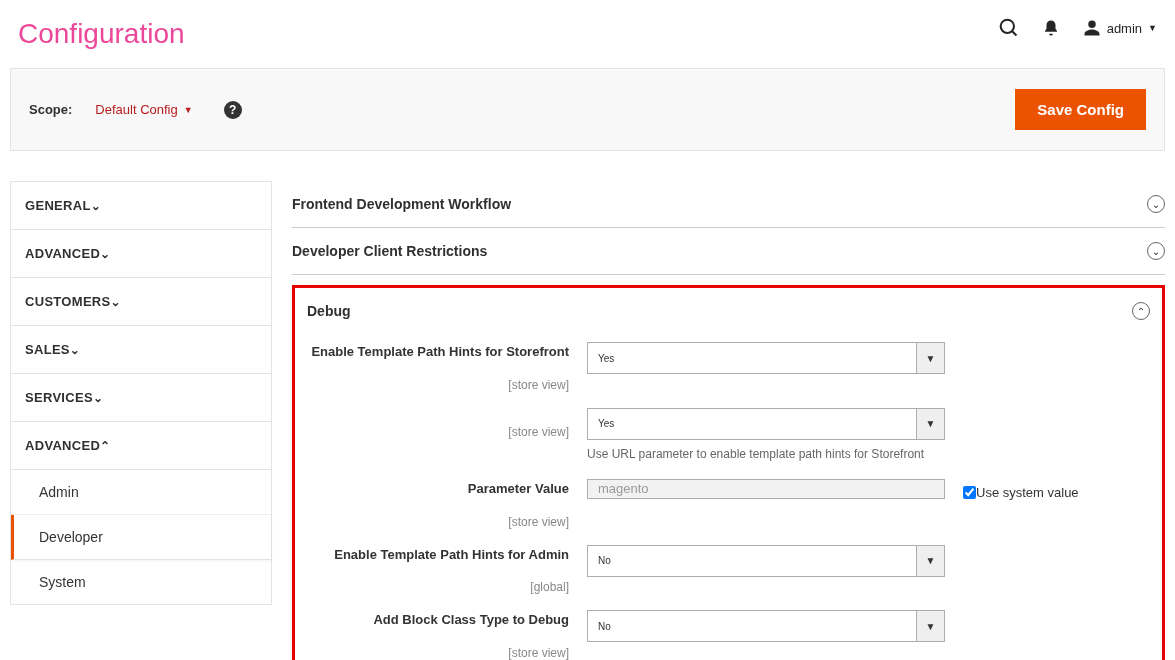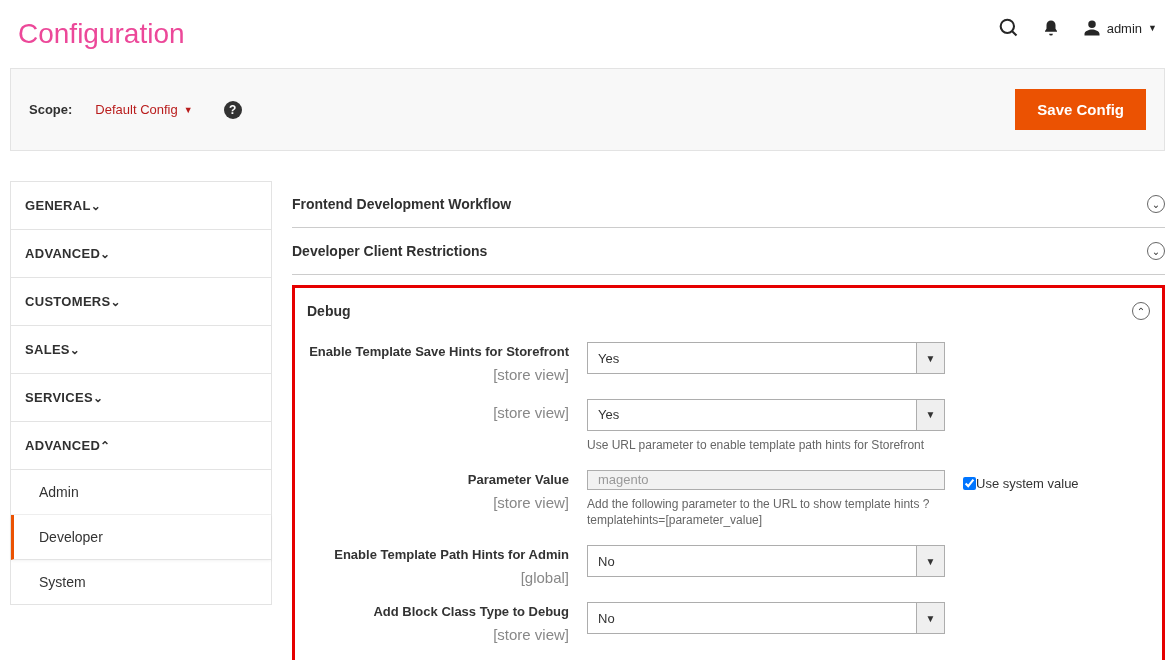--- a/index.html
+++ b/index.html
@@ -27,24 +27,24 @@
 .sb-item.active { border-left: 3px solid #eb5202; background: #fff; padding-left: 25px; border-bottom: 1px solid #e3e3e3; box-shadow: 0 1px 3px rgba(0,0,0,0.05); }
 .main { flex: 1; }
 .section-head { display: flex; justify-content: space-between; align-items: center; padding: 14px 0; border-bottom: 1px solid #ccc; cursor: pointer; }
 .section-title { font-size: 14px; font-weight: 600; color: #303030; }
 .collapse-icon { width: 18px; height: 18px; border: 1px solid #666; border-radius: 50%; display: flex; align-items: center; justify-content: center; font-size: 10px; }
 .debug-box { border: 3px solid #e60000; margin-top: 10px; padding-bottom: 12px; }
 .debug-box .section-head { padding: 14px 12px; border-bottom: none; }
 .form-row { display: flex; align-items: flex-start; padding: 8px 12px; gap: 18px; }
 .form-label-col { width: 262px; text-align: right; flex-shrink: 0; }
 .form-label { font-size: 13px; font-weight: 600; color: #333; line-height: 1.3; }
-.form-scope { font-size: 15px; color: #888; display: block; margin-top: 5px; }
+.form-scope { font-size: 12px; color: #888; display: block; margin-top: 17px; }
 .form-control-col { width: 358px; flex-shrink: 0; }
 .select-wrap { display: flex; align-items: stretch; border: 1px solid #adadad; background: #fff; height: 32px; }
-.select-val { flex: 1; padding: 6px 10px; font-size: 13px; display: flex; align-items: center; }
+.select-val { flex: 1; padding: 6px 10px; font-size: 10px; display: flex; align-items: center; }
 .select-btn { width: 28px; background: #efefef; border-left: 1px solid #adadad; display: flex; align-items: center; justify-content: center; font-size: 10px; cursor: pointer; }
 .text-input { width: 100%; height: 20px; border: 1px solid #adadad; padding: 6px 10px; font-size: 13px; background: #f2f2f2; color: #999; }
 .form-note { font-size: 12px; color: #666; margin-top: 6px; line-height: 1.4; }
 .form-extra-col { display: flex; align-items: center; font-size: 13px; padding-top: 6px; }
 .chev { font-size: 9px; }
 svg { display: block; }
 </style>
 </head>
 <body>
 
@@ -139,21 +139,21 @@
     </div>
 
     <div class="debug-box">
       <div class="section-head">
         <div class="section-title">Debug</div>
         <div class="collapse-icon">⌃</div>
       </div>
 
       <div class="form-row">
         <div class="form-label-col">
-          <span class="form-label">Enable Template Save Hints for Storefront</span>
+          <span class="form-label">Enable Template Path Hints for Storefront</span>
           <span class="form-scope">[store view]</span>
         </div>
         <div class="form-control-col">
           <div class="select-wrap">
             <div class="select-val">Yes</div>
             <div class="select-btn">▼</div>
           </div>
         </div>
       </div>
 
@@ -170,21 +170,20 @@
         </div>
       </div>
 
       <div class="form-row">
         <div class="form-label-col">
           <span class="form-label">Parameter Value</span>
           <span class="form-scope">[store view]</span>
         </div>
         <div class="form-control-col">
           <input class="text-input" type="text" disabled="" value="magento" style="">
-          <div class="form-note">Add the following parameter to the URL to show template hints ?templatehints=[parameter_value]</div>
         </div>
         <div class="form-extra-col">
           <input type="checkbox" checked="" style="">
           <span>Use system value</span>
         </div>
       </div>
 
       <div class="form-row">
         <div class="form-label-col">
           <span class="form-label">Enable Template Path Hints for Admin</span>

